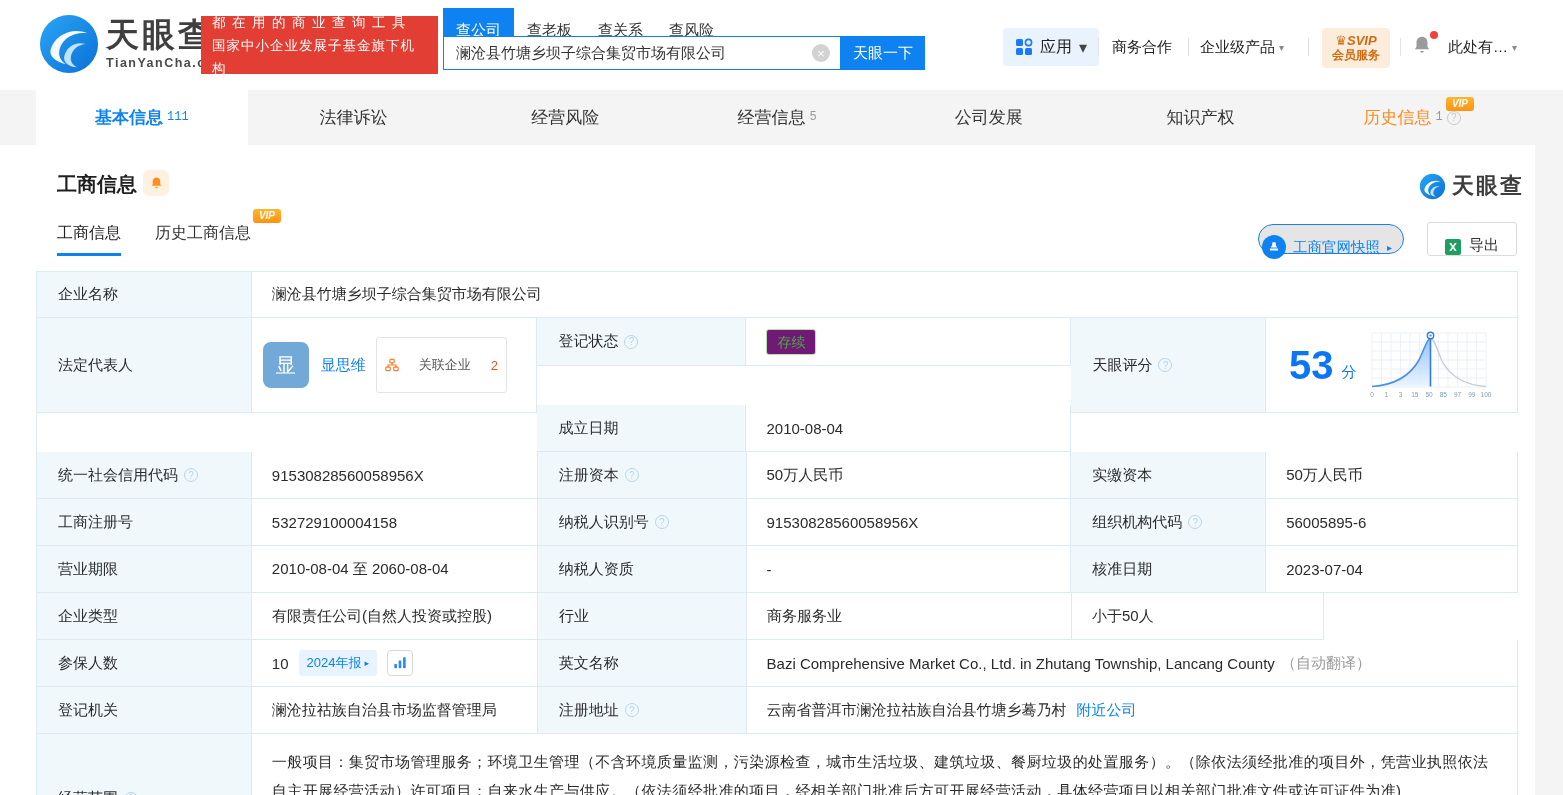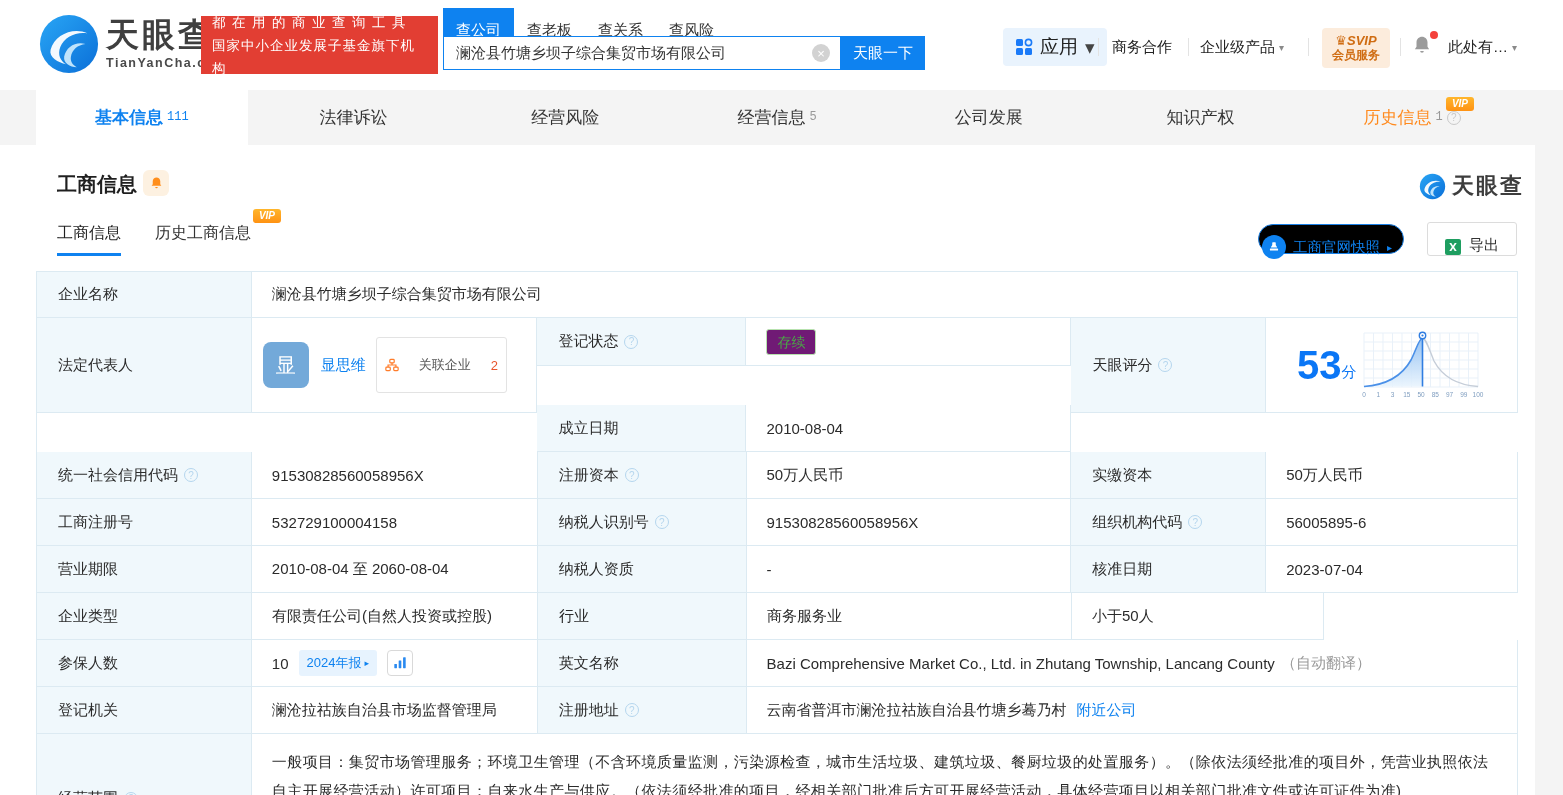--- a/index.html
+++ b/index.html
@@ -24,21 +24,21 @@
   .search-box { left:443px; top:36px; width:398px; height:34px; border:1px solid #0e82f0; background:#fff;
     display:flex; align-items:center; }
   .search-input { flex:1; border:none; outline:none; font-size:15px; color:#333; padding-left:12px;
     font-family:inherit; background:transparent; }
   .clear-btn { width:18px; height:18px; border-radius:50%; background:#d2d2d2; color:#fff; font-size:13px;
     display:flex; align-items:center; justify-content:center; margin-right:10px; cursor:pointer; }
   .search-btn { left:841px; top:36px; width:84px; height:34px; background:#0e82f0; color:#fff; border:none;
     font-size:15px; cursor:pointer; font-family:inherit; }
   .apps-btn { left:1003px; top:28px; height:38px; padding:0 12px; background:#e9f3fd; border-radius:4px;
     display:flex; align-items:center; gap:7px; cursor:pointer; }
-  .apps-btn span { font-size:19px; color:#222; }
+  .apps-btn span { font-size:16px; color:#222; }
   .hdiv { width:1px; height:18px; background:#e3e3e3; top:38px; }
   .hlink { top:38px; font-size:15px; color:#222; cursor:pointer; display:flex; align-items:center; gap:4px; }
   .caret { font-size:10px; color:#8a8a8a; }
   .svip { left:1322px; top:28px; width:68px; height:40px; background:#fcecdc; border-radius:4px;
     display:flex; flex-direction:column; align-items:center; justify-content:center; cursor:pointer; }
   .svip .l1 { font-size:13px; font-weight:bold; font-style:italic; color:#cf6c12; line-height:15px; }
   .svip .l2 { font-size:12px; font-weight:bold; color:#cf6c12; line-height:15px; }
   .bell-wrap { left:1411px; top:33px; width:26px; height:28px; cursor:pointer; }
   .red-dot { position:absolute; right:-1px; top:-2px; width:8px; height:8px; border-radius:50%; background:#f4413b; }
 
@@ -61,21 +61,21 @@
   .sec-title { left:57px; top:26px; font-size:20px; font-weight:bold; color:#1f1f1f; }
   .bell-badge { left:143px; top:25px; width:26px; height:26px; background:#fdf1e1; border-radius:6px;
     display:flex; align-items:center; justify-content:center; cursor:pointer; }
   .mini-logo { left:1419px; top:26px; display:flex; align-items:center; gap:6px; }
   .mini-logo .t { font-size:22px; font-weight:bold; color:#3d3d3d; letter-spacing:2px; }
   .subtabs { left:57px; top:78px; display:flex; gap:34px; }
   .subtab { font-size:16px; color:#333; padding-bottom:9px; cursor:pointer; position:relative; }
   .subtab.active { color:#1f1f1f; border-bottom:3px solid #0e82f0; }
   .subtab .vip-badge { position:absolute; top:-14px; right:-30px; }
   .snap-btn { left:1258px; top:79px; height:30px; border:1px solid #1a80e6; border-radius:16px;
-    display:flex; align-items:center; gap:7px; padding:16px 11px 0 3px; background:#000000; cursor:pointer; }
+    display:flex; align-items:center; gap:7px; padding:16px 11px 0 3px; background:#e5e5e5; cursor:pointer; }
   .snap-icon { width:24px; height:24px; border-radius:50%; background:#0e82f0; display:flex; align-items:center; justify-content:center; }
   .snap-btn span { font-size:14.5px; color:#0e82f0; }
   .snap-btn .arr { font-size:10px; color:#0e82f0; }
   .export-btn { left:1427px; top:77px; width:90px; height:34px; border:1px solid #dcdcdc; border-radius:3px;
     background:#fff; display:flex; align-items:flex-end; justify-content:center; gap:8px; cursor:pointer; }
   .export-btn span { font-size:15px; color:#333; }
 
   
   .tbl { position:absolute; left:36px; top:126px; width:1482px; border-top:1px solid #dceaf2; border-left:1px solid #dceaf2; }
   .t-row { display:flex; }
@@ -99,21 +99,21 @@
     display:flex; align-items:center; justify-content:center; margin-right:12px; flex:none; cursor:pointer; }
   .rel-badge { display:inline-flex; align-items:center; gap:20px; border:1px solid #e3e3e3; border-radius:3px;
     padding:18px 8px; margin-left:10px; cursor:pointer; background:#fff; }
   .rel-badge .rl { font-size:13px; color:#555; }
   .rel-badge .rc { font-size:13px; color:#e8542b; }
   .report-badge { display:inline-flex; align-items:center; gap:3px; background:#e7f3fe; color:#0e82f0;
     font-size:13px; padding:4px 8px; border-radius:3px; margin-left:10px; cursor:pointer; }
   .report-badge .arr { font-size:9px; }
   .chart-icon-btn { width:26px; height:26px; border:1px solid #d9d9d9; border-radius:4px; margin-left:10px;
     display:flex; align-items:center; justify-content:center; cursor:pointer; background:#fff; }
-  .score-cell { flex-direction:row; justify-content:center; gap:0; padding-left:0; }
+  .score-cell { flex-direction:row; justify-content:center; gap:8px; padding-left:0; }
   .score-num { font-size:40px; font-weight:bold; color:#0b76f5; line-height:40px; }
   .score-unit { font-size:15px; color:#0b76f5; margin-top:14px; }
   .gray-note { color:#999; margin-left:6px; }
   .scope-cell { align-items:flex-start; padding:13px 22px 0 20px; line-height:29px; letter-spacing:0.4px;
     display:block; font-size:15px; }
 </style>
 </head>
 <body>
 
 <div id="page">

